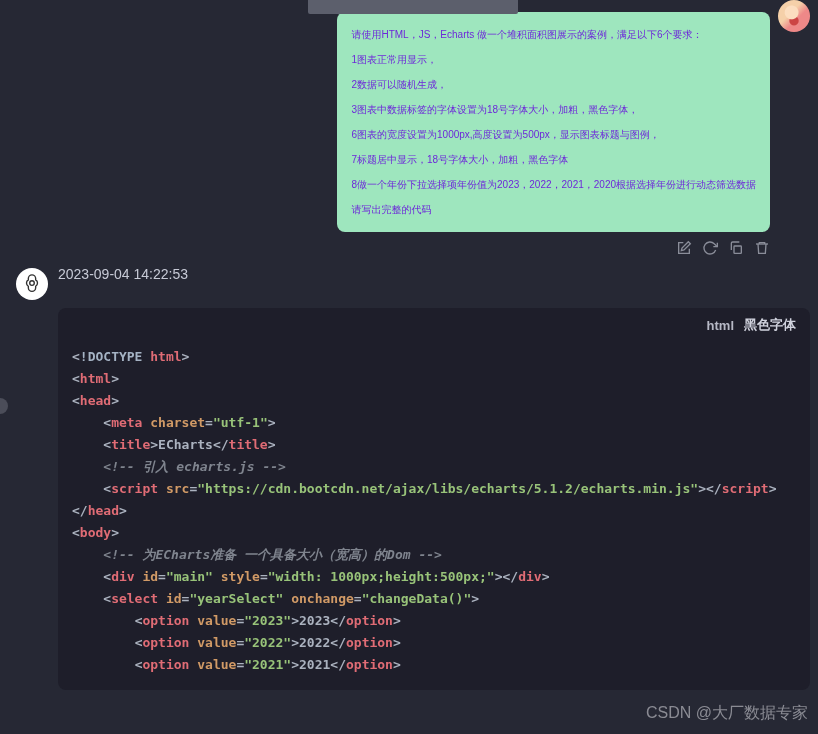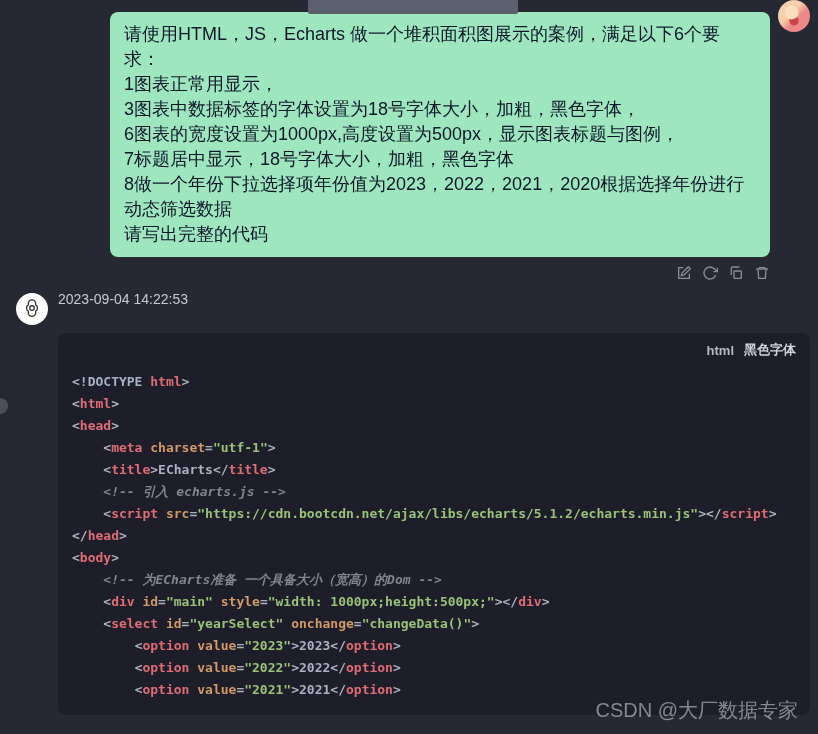--- a/index.html
+++ b/index.html
@@ -30,26 +30,26 @@
     .user-avatar::after {
       content: "";
       position: absolute;
       inset: 4px;
       border-radius: 50%;
       background: radial-gradient(circle at 40% 35%, #fcdec0 30%, transparent 35%),
                   radial-gradient(circle at 50% 70%, #c44 20%, transparent 25%);
     }
     .user-bubble {
       background: #9ee6be;
-      color: #0f172a;
+      color: #6d28d9;
       border-radius: 8px;
       padding: 10px 14px;
       margin-top: 12px;
       max-width: 660px;
-      font-size: 18px;
+      font-size: 10px;
       line-height: 25px;
     }
     .action-row {
       display: flex;
       justify-content: flex-end;
       gap: 10px;
       padding: 8px 48px 4px 0;
     }
     .action-icon {
       width: 16px;
@@ -107,24 +107,24 @@
       overflow: auto;
     }
     .t-doctype { color: #a5b3c4; text-align: right; }
     .t-tag { color: #e06c75; }
     .t-punc { color: #abb2bf; }
     .t-attr { color: #d19a66; }
     .t-str { color: #98c379; }
     .t-comment { color: #7f848e; font-style: italic; }
     .watermark {
       position: absolute;
-      right: 20px;
+      right: 10px;
       bottom: 10px;
       color: rgba(220,220,225,0.55);
-      font-size: 20px;
+      font-size: 16px;
       font-family: sans-serif;
       pointer-events: none;
     }
     .top-gray {
       position: absolute;
       top: 0;
       left: 308px;
       width: 210px;
       height: 14px;
       background: #5c5f6c;
@@ -145,20 +145,21 @@
 <body>
 
 <div class="top-gray"></div>
 <div class="left-stub"></div>
 
 <div class="user-block">
   <div class="user-avatar"></div>
   <div class="user-bubble">
     <div>请使用HTML，JS，Echarts 做一个堆积面积图展示的案例，满足以下6个要求：</div>
     <div>1图表正常用显示，</div>
+    <div>2数据可以随机生成，</div>
     <div>3图表中数据标签的字体设置为18号字体大小，加粗，黑色字体，</div>
     <div>6图表的宽度设置为1000px,高度设置为500px，显示图表标题与图例，</div>
     <div>7标题居中显示，18号字体大小，加粗，黑色字体</div>
     <div>8做一个年份下拉选择项年份值为2023，2022，2021，2020根据选择年份进行动态筛选数据</div>
     <div>请写出完整的代码</div>
   </div>
 </div>
 
 <div class="action-row">
   <svg class="action-icon" viewBox="0 0 24 24" fill="none" stroke="currentColor" stroke-width="2">

